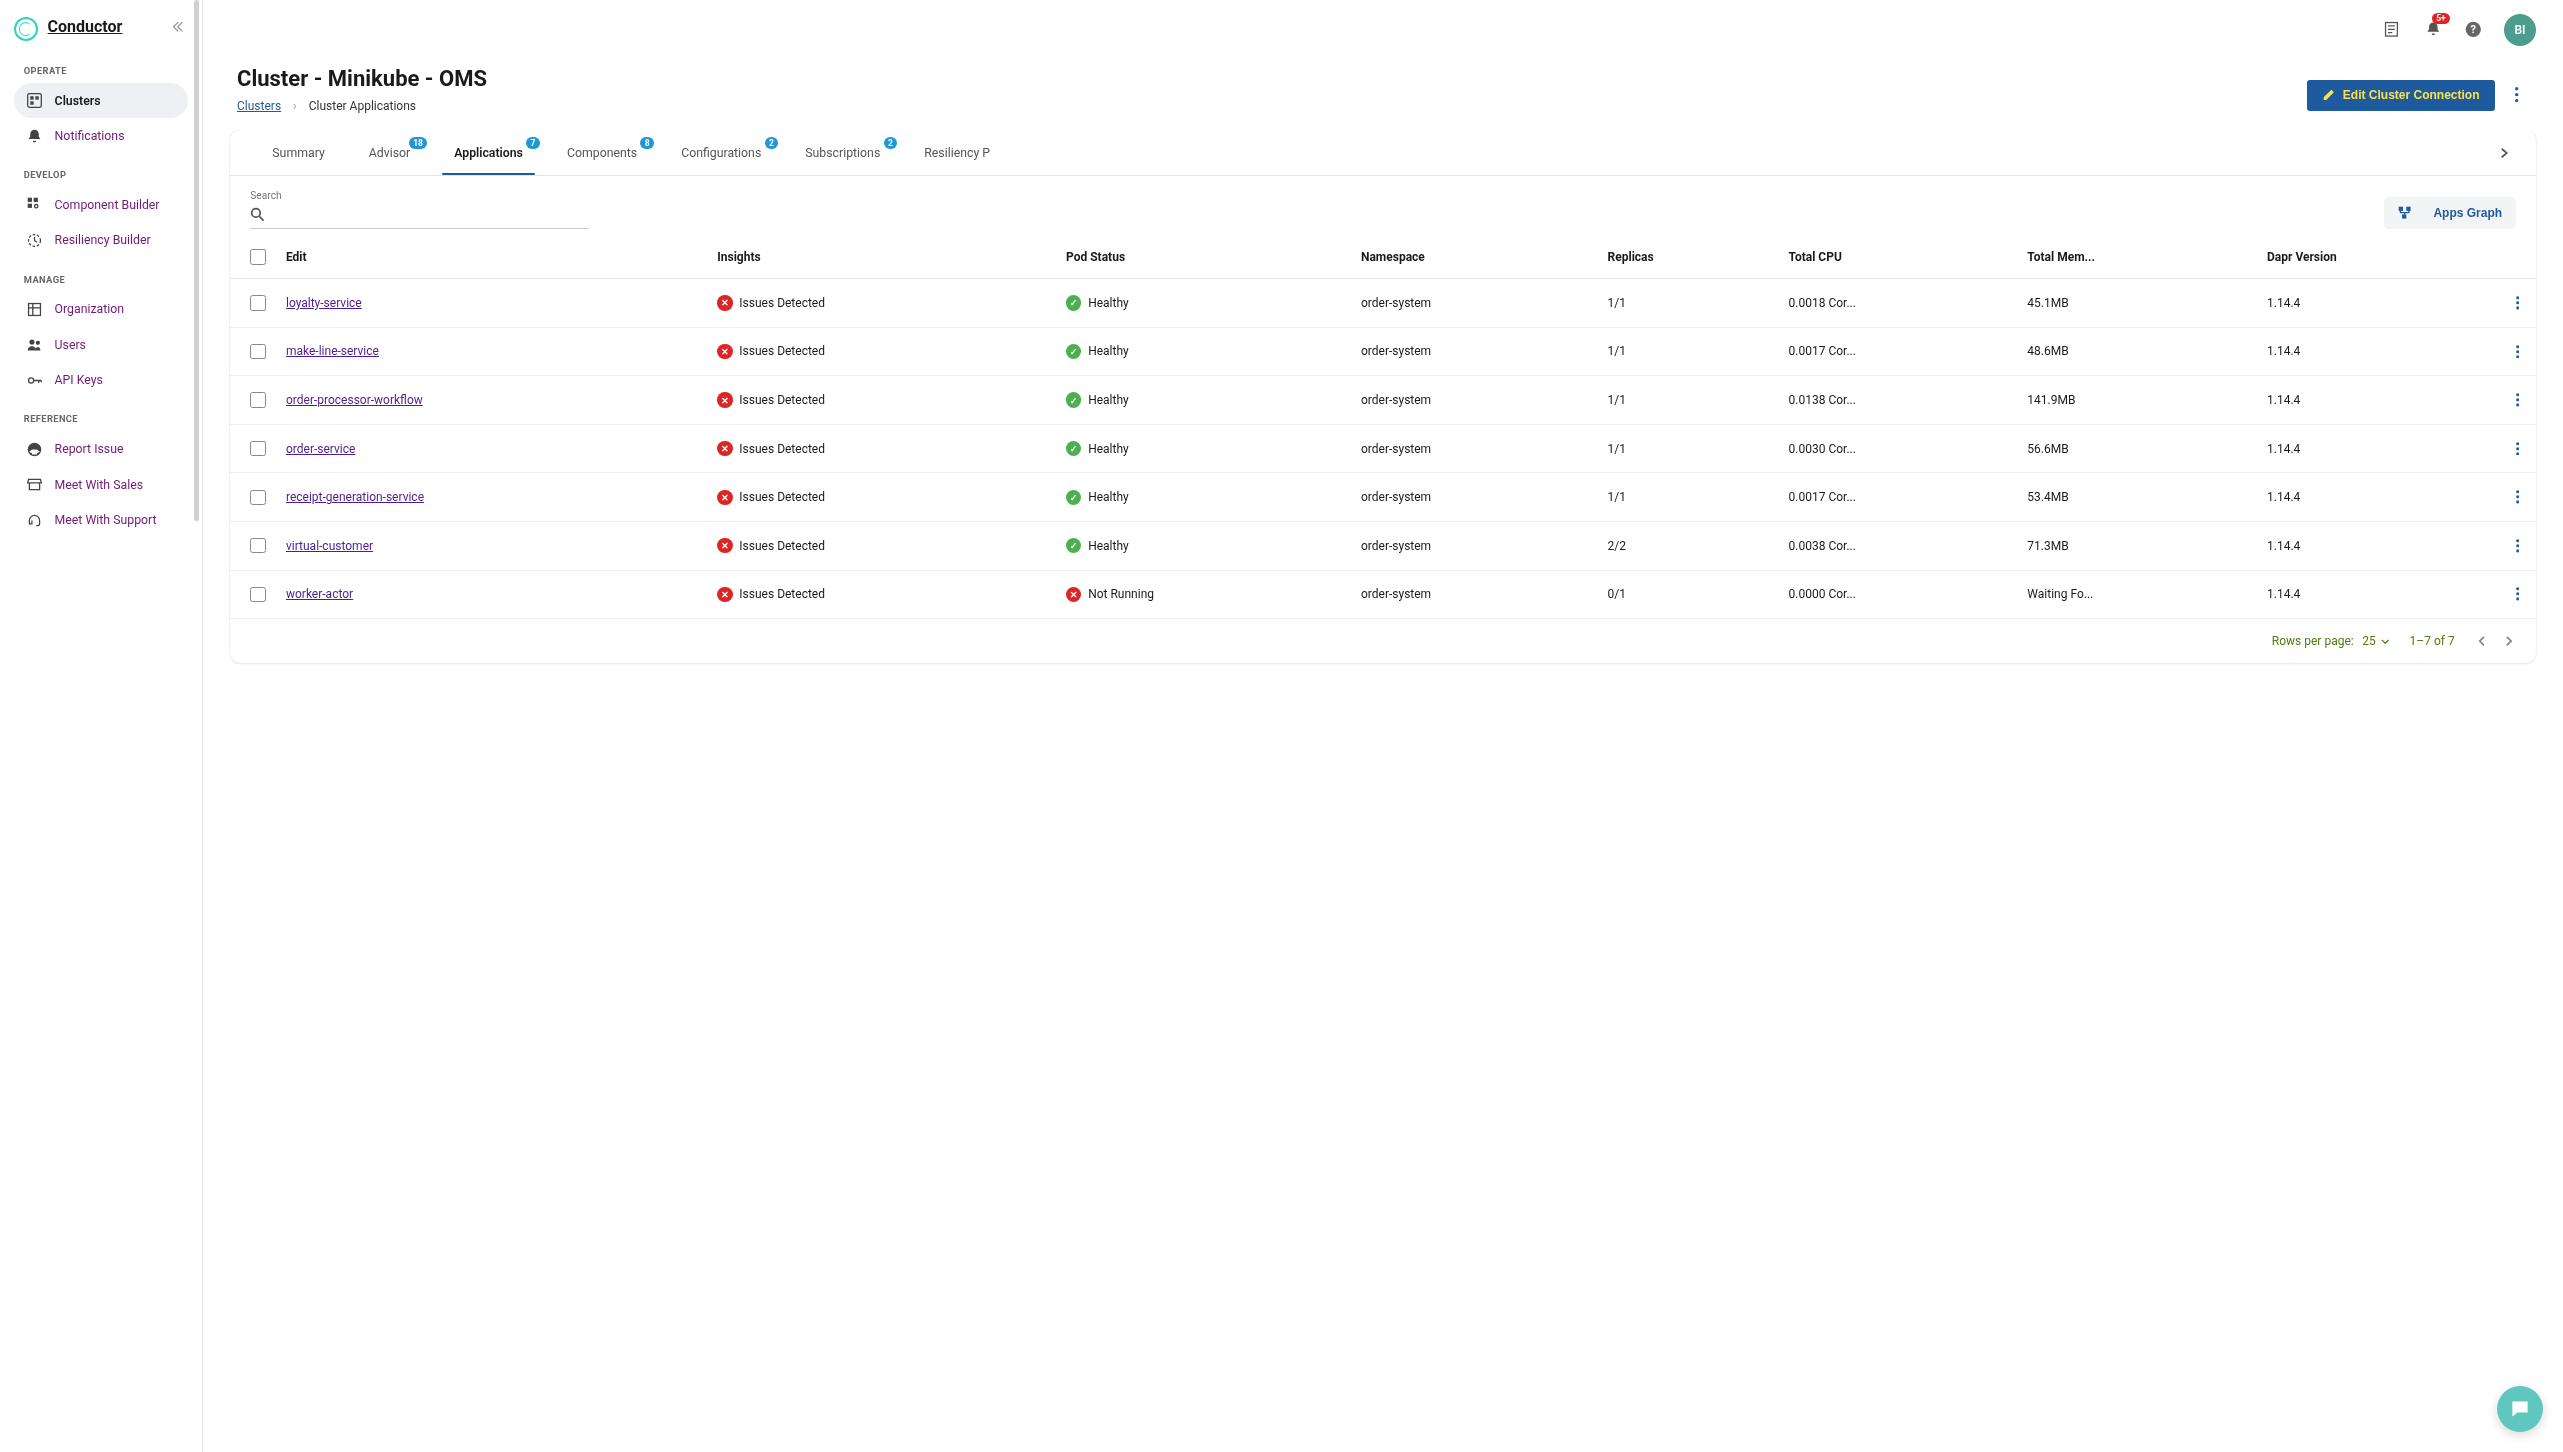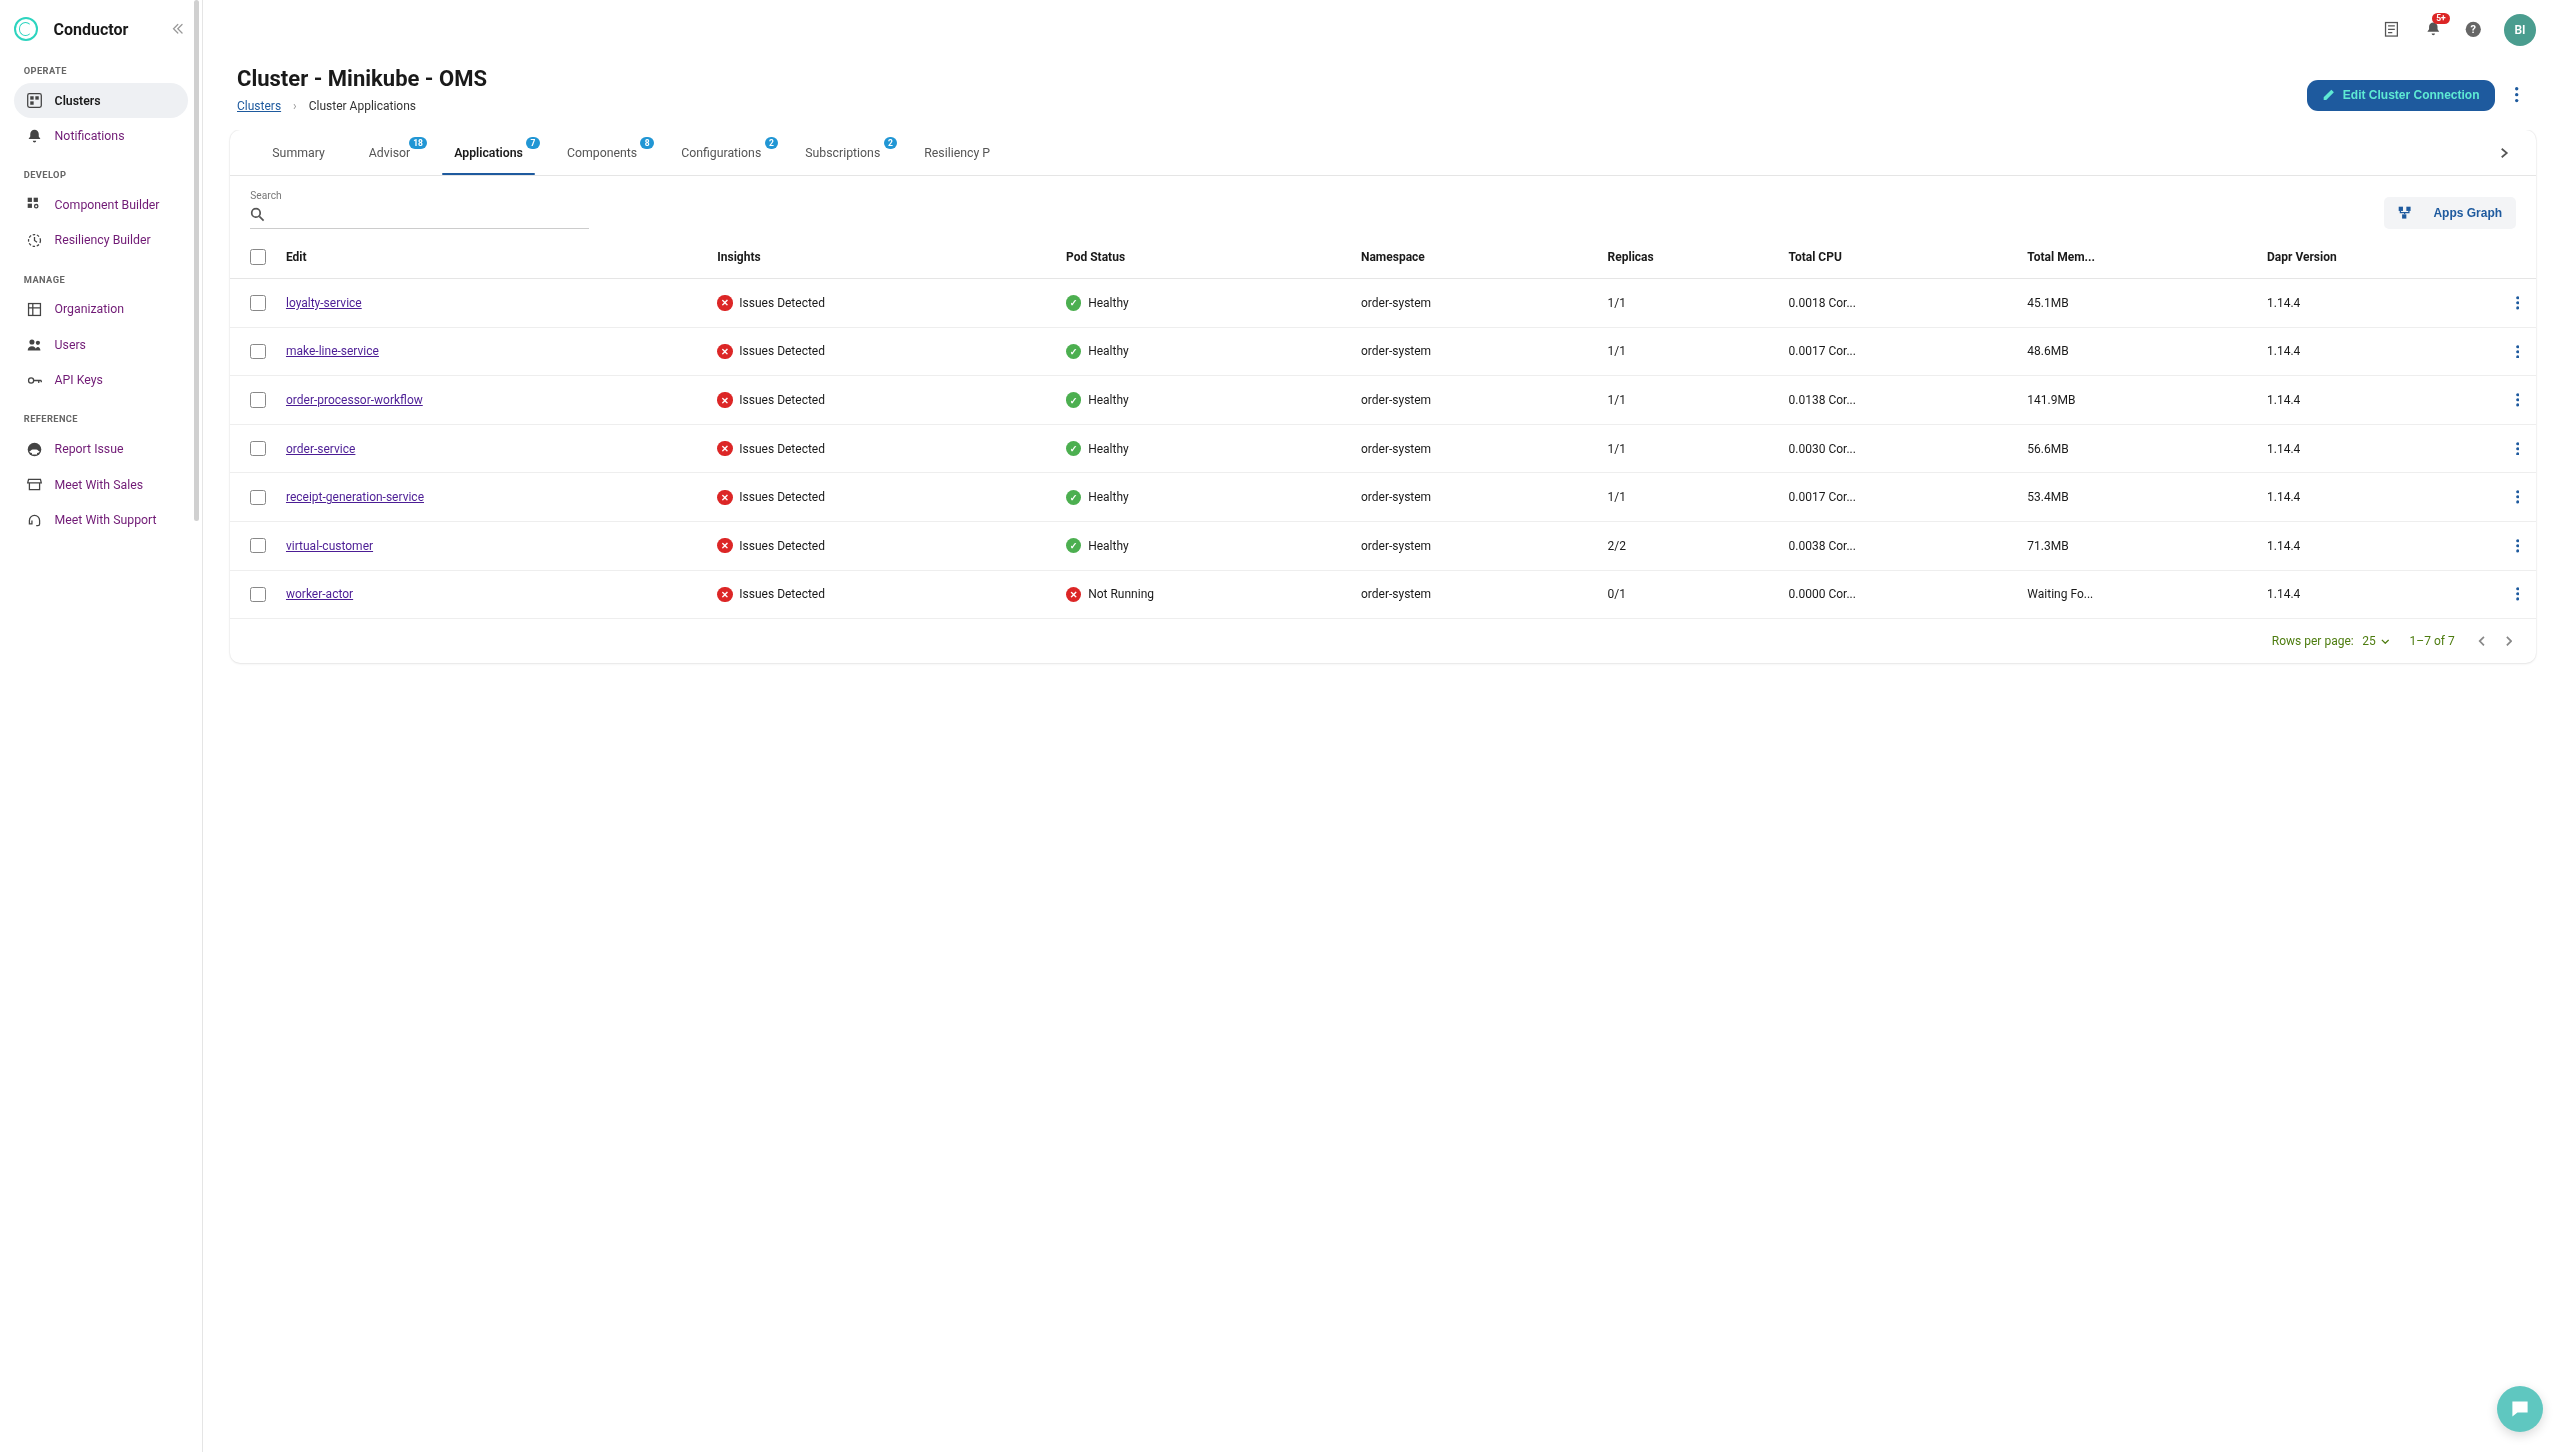--- a/index.html
+++ b/index.html
@@ -3,21 +3,21 @@
   <meta charset="utf-8">
   <style>
     * { box-sizing: border-box; margin: 0; padding: 0; }
     body { font-family: -apple-system, BlinkMacSystemFont, 'Segoe UI', Roboto, sans-serif; background: #fff; color: #1a1a1a; }
     .app { display: flex; height: 100vh; }
     
     
     .sidebar { width: 203px; background: #fff; border-right: 0.8px solid #e5e5e5; display: flex; flex-direction: column; position: relative; }
     .sidebar-scroll { overflow-y: auto; padding: 17px 13.6px; position: relative; }
     .sidebar-scroll::after { content: ''; position: absolute; right: 3.4px; top: 0; bottom: 34px; width: 5.1px; background: #d0d0d0; border-radius: 2.5px; }
-    .logo-row { display: flex; align-items: center; gap: 16px; margin-bottom: 24px; }
+    .logo-row { display: flex; gap: 10px; margin-bottom: 24px; text-decoration: underline; }
     .logo-mark { width: 24px; height: 24px; border: 2.5px solid #2dd4bf; border-radius: 50%; position: relative; }
     .logo-mark::after { content: ''; position: absolute; inset: 3.4px; border: 1.7px solid #2dd4bf; border-radius: 50%; border-right-color: transparent; }
     .logo-text { font-weight: 700; font-size: 16px; color: #1a1a1a; }
     .collapse-btn { margin-left: auto; width: 20.3px; height: 20.3px; display: flex; align-items: center; justify-content: center; color: #999; cursor: pointer; }
     .section-label { font-size: 9.3px; font-weight: 700; color: #666; letter-spacing: 0.4px; margin: 15.3px 0 6.8px 10.2px; }
     .nav-item { display: flex; align-items: center; gap: 12px; padding: 9.3px 12px; border-radius: 20.3px; cursor: pointer; font-size: 12.3px; color: #701a75; }
     .nav-item.active { background: #eef0f3; font-weight: 600; color: #1a1a1a; }
     .nav-icon { width: 17px; height: 17px; display: flex; align-items: center; justify-content: center; color: #444; flex-shrink: 0; }
     
     
@@ -28,21 +28,21 @@
     .avatar { width: 32px; height: 32px; border-radius: 50%; background: #4a9d8f; color: #fff; display: flex; align-items: center; justify-content: center; font-weight: 600; font-size: 12px; cursor: pointer; }
     
     
     .page-header { display: flex; align-items: flex-start; justify-content: space-between; padding: 6.8px 34px 17px; }
     .page-title { font-size: 22px; font-weight: 700; margin-bottom: 8.5px; }
     .breadcrumb { display: flex; align-items: center; gap: 12px; font-size: 12px; }
     .breadcrumb-link { color: #1e5a9e; text-decoration: underline; cursor: pointer; }
     .breadcrumb-sep { color: #999; }
     .breadcrumb-current { color: #333; }
     .header-actions { display: flex; align-items: center; gap: 10.2px; margin-top: 13.6px; }
-    .edit-btn { background: #1e5a9e; color: #5eead4; border: none; border-radius: 11px; padding: 8.5px 15.3px; font-size: 12px; font-weight: 600; display: flex; align-items: center; gap: 6.8px; cursor: pointer; }
+    .edit-btn { background: #1e5a9e; color: #fde047; border: none; border-radius: 3px; padding: 8.5px 15.3px; font-size: 12px; font-weight: 600; display: flex; align-items: center; gap: 6.8px; cursor: pointer; }
     .more-btn { width: 24px; height: 30.5px; display: flex; align-items: center; justify-content: center; color: #1e5a9e; cursor: pointer; }
     
     
     .content { flex: 1; padding: 0 27px 27px; overflow: auto; }
     .card { background: #fff; border-radius: 10.2px; box-shadow: 0 0.8px 2.5px rgba(0,0,0,0.08), 0 0 0 0.8px rgba(0,0,0,0.04); }
     
     
     .tabs { display: flex; align-items: center; border-bottom: 0.8px solid #e5e5e5; padding: 0 20.3px; position: relative; overflow: hidden; }
     .tab { padding: 15.3px 22px; font-size: 12.3px; color: #555; cursor: pointer; position: relative; white-space: nowrap; }
     .tab.active { color: #1a1a1a; font-weight: 600; }

